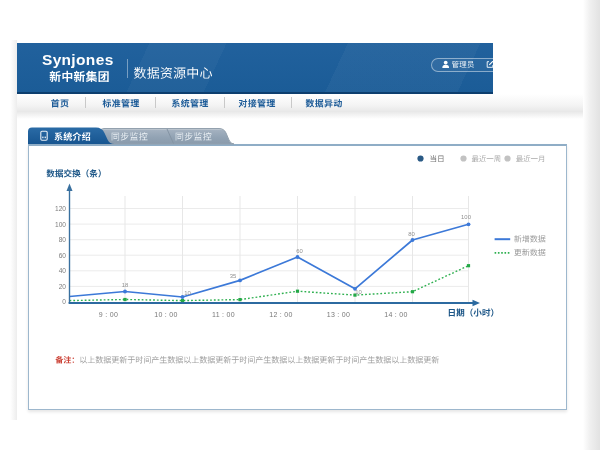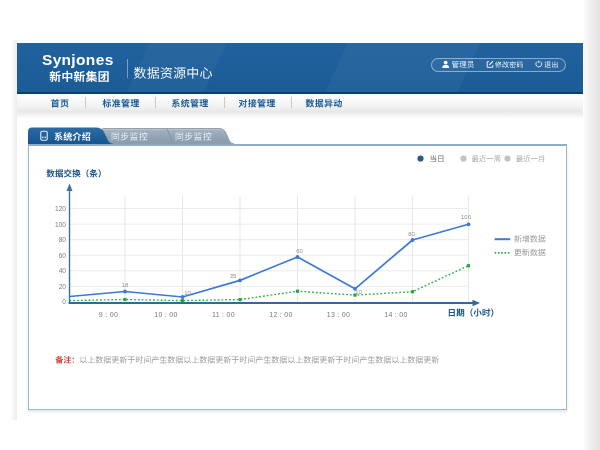--- a/index.html
+++ b/index.html
@@ -1,20 +1,20 @@
 <!DOCTYPE html>
 <html><head><meta charset="utf-8"><style>
 html,body{margin:0;padding:0;width:600px;height:450px;overflow:hidden;background:#fff;
 font-family:"Liberation Sans",sans-serif;}
 #stage{position:relative;width:600px;height:450px;}
 .rshade{position:absolute;right:0;top:0;width:17px;height:450px;
 background:linear-gradient(90deg,#ffffff 0%,#f0f0f0 40%,#e2e2e2 100%);}
 .lshade{position:absolute;left:0;top:40px;width:17px;height:380px;
 background:linear-gradient(90deg,#ffffff 60%,#ededed 100%);}
-#header{position:absolute;left:17px;top:43px;width:566px;height:49px;
+#header{position:absolute;left:17px;top:43px;width:476px;height:49px;
 background:
  linear-gradient(115deg, rgba(255,255,255,0) 0 120px, rgba(255,255,255,0.03) 120px 190px, rgba(255,255,255,0) 190px 300px, rgba(255,255,255,0.035) 300px 420px, rgba(255,255,255,0) 420px),
  linear-gradient(180deg,#21619d 0%,#1b5c97 100%);
 border-bottom:2px solid #0d3e6e;text-align:center;}
 #nav{position:absolute;left:17px;top:94px;width:566px;height:17px;
 background:linear-gradient(180deg,#ffffff 0%,#f4f4f4 65%,#e9e9e9 100%);}
 #navshadow{position:absolute;left:17px;top:111px;width:566px;height:8px;
 background:linear-gradient(180deg,rgba(120,120,120,0.18),rgba(120,120,120,0));}
 .navsep{position:absolute;top:3px;width:1px;height:11px;background:#c9c9c9;}
 #panel{position:absolute;left:28px;top:144px;width:539px;height:266px;background:#fff;

